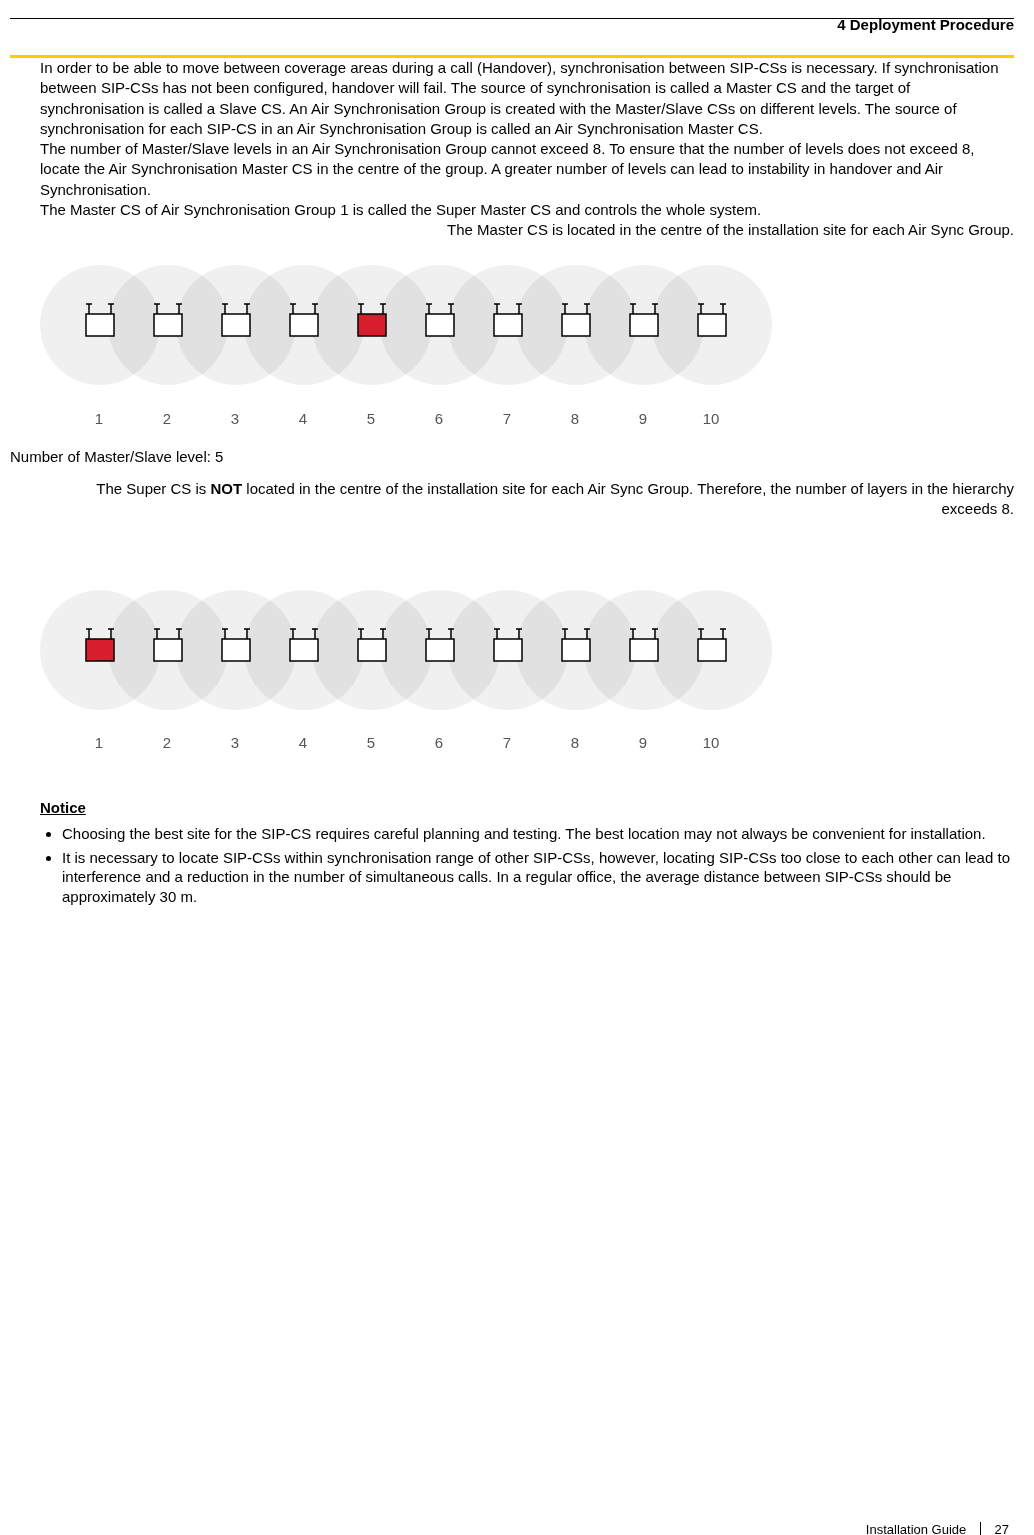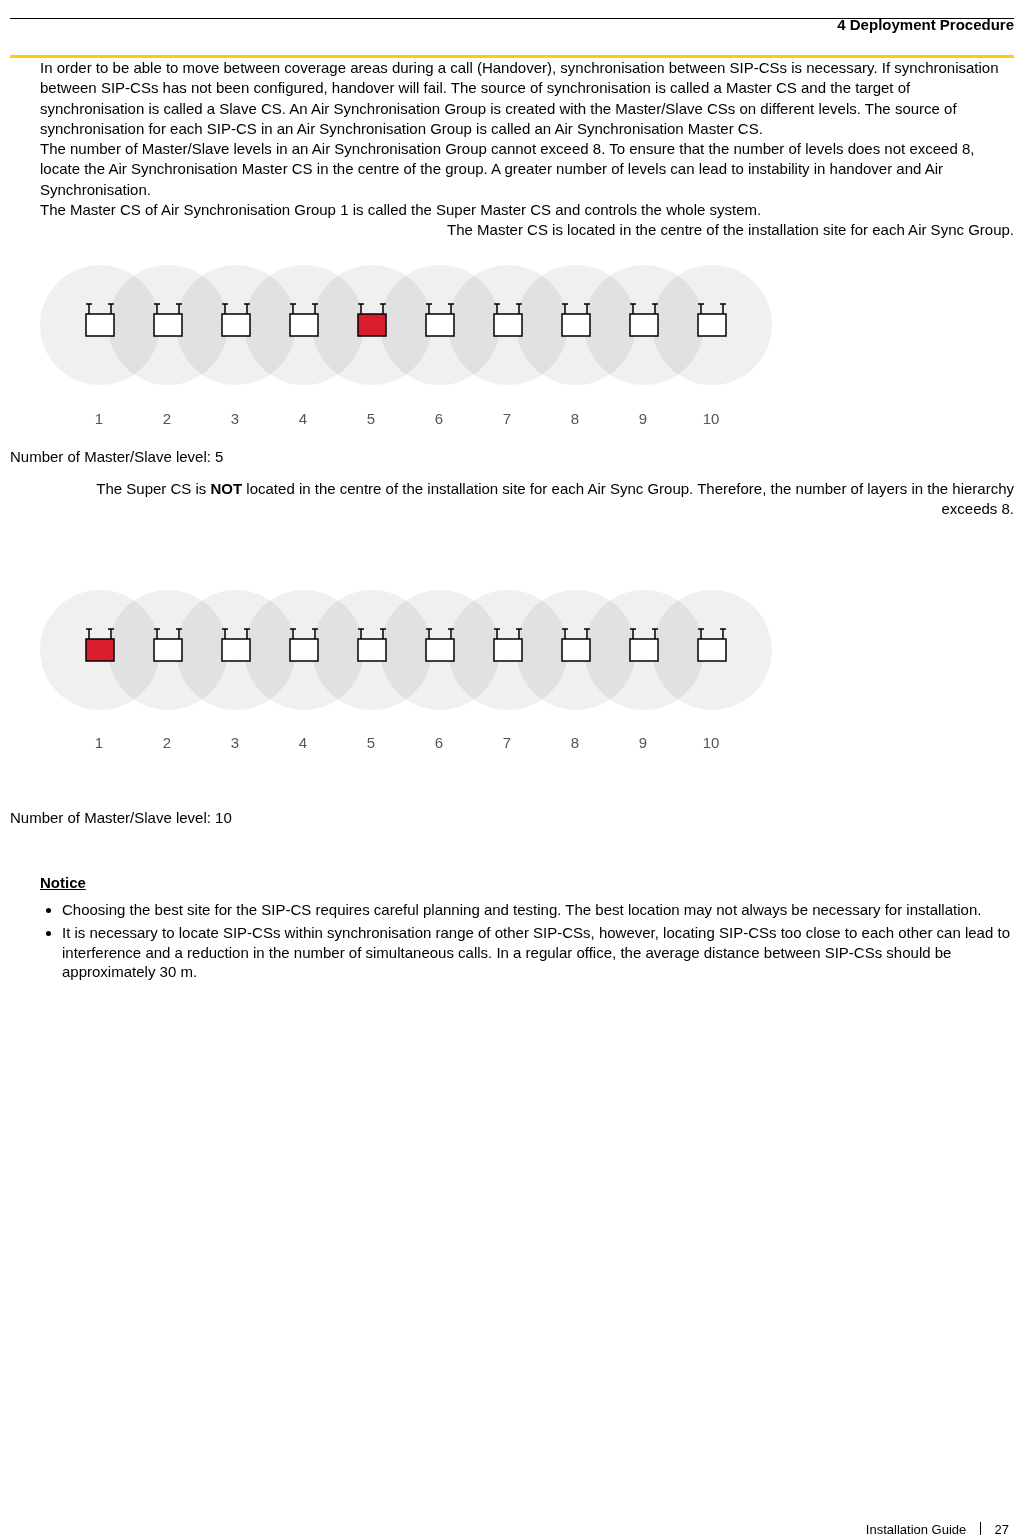--- a/index.html
+++ b/index.html
@@ -275,25 +275,24 @@
             <rect x="658" y="59" width="28" height="22" fill="#ffffff" stroke="#000" stroke-width="1.5"></rect>
             <line x1="661" y1="59" x2="661" y2="49" stroke="#000" stroke-width="1.5"></line>
             <line x1="658" y1="49" x2="664" y2="49" stroke="#000" stroke-width="1.5"></line>
             <line x1="683" y1="59" x2="683" y2="49" stroke="#000" stroke-width="1.5"></line>
             <line x1="680" y1="49" x2="686" y2="49" stroke="#000" stroke-width="1.5"></line>
           </g>
         </svg>
       <div class="labels-row" id="bad-labels" style="margin-left:25px;"><span>1</span><span>2</span><span>3</span><span>4</span><span>5</span><span>6</span><span>7</span><span>8</span><span>9</span><span>10</span></div>
     </div>
 
-    <div class="level-line" style="margin-left:-30px; margin-top:55px;">Number of Master/Slave level: 10</div>
 
     <div class="notice-head">Notice</div>
     <ul class="notice" id="notice-list">
-        <li>Choosing the best site for the SIP-CS requires careful planning and testing. The best location may not always be necessary for installation.</li>
+        <li>Choosing the best site for the SIP-CS requires careful planning and testing. The best location may not always be convenient for installation.</li>
         <li>It is necessary to locate SIP-CSs within synchronisation range of other SIP-CSs, however, locating SIP-CSs too close to each other can lead to interference and a reduction in the number of simultaneous calls. In a regular office, the average distance between SIP-CSs should be approximately 30 m.</li>
       </ul>
   </div>
 
   <div class="footer">
     <span>Installation Guide</span>
     <span class="bar"></span>
     <span>27</span>
   </div>
 </div>

